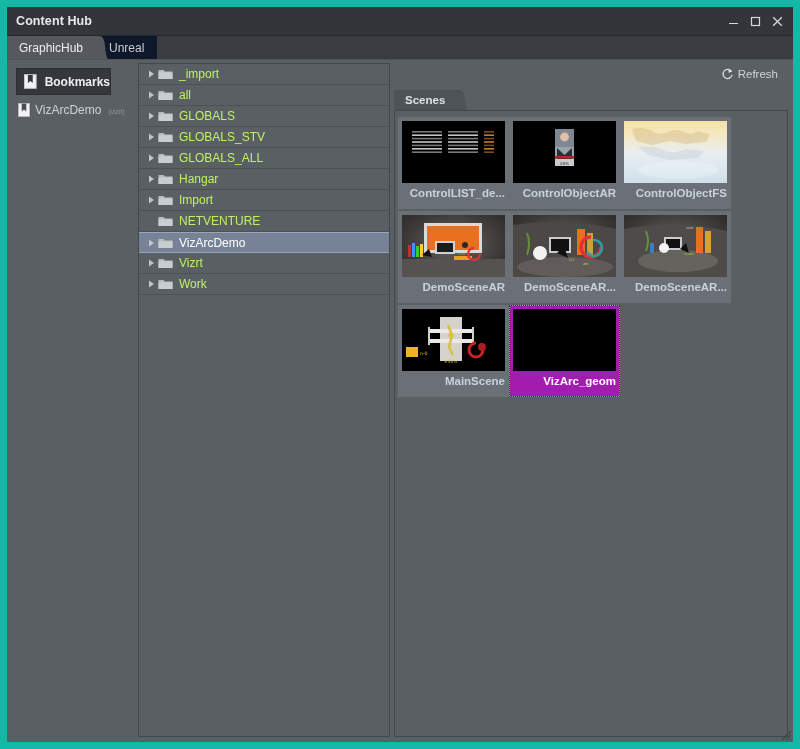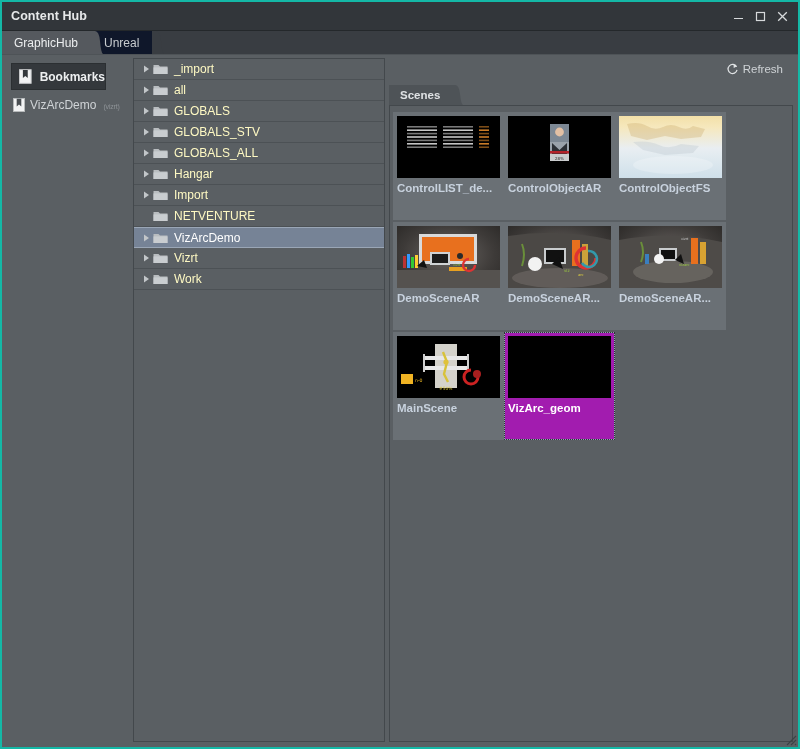--- a/index.html
+++ b/index.html
@@ -8,21 +8,21 @@
     width: 800px; height: 749px;
     overflow: hidden;
     font-family: "Liberation Sans", sans-serif;
     background: #2b2f33;
   }
 
   .window {
     position: relative;
     width: 800px; height: 749px;
     background: #5a5f63;
-    border: 2px solid #14b8a6;
+    border: 7px solid #14b8a6;
     display: flex;
     flex-direction: column;
   }
 
   
   .titlebar {
     height: 29px;
     background: #32363a;
     display: flex;
     align-items: center;
@@ -162,21 +162,21 @@
     overflow: hidden;
     background: #5a5f63;
   }
   .tree-row {
     height: 21px;
     display: flex;
     align-items: center;
     border-bottom: 1px solid #4c5155;
     padding-left: 5px;
     cursor: default;
-    color: #fef9c3;
+    color: #bef264;
     font-size: 12px;
   }
   .tree-row.selected {
     background: #768396;
     color: #ffffff;
     border: 1px solid #9aa6b6;
     border-left: none; border-right: none;
   }
   .tree-row .arrow {
     width: 14px; flex: 0 0 14px;
@@ -249,26 +249,26 @@
     padding: 6px 0 0 3px;
   }
   .thumb-grid {
     display: flex;
     flex-wrap: wrap;
     align-content: flex-start;
     gap: 0px;
   }
   .thumb {
     width: 111px;
-    height: 108px;
+    height: 92px;
     margin: 0 0 2px 0;
     padding: 3px 3px 0 3px;
     display: flex;
     flex-direction: column;
-    align-items: flex-start;
+    align-items: flex-end;
     cursor: default;
     border: 1px solid transparent;
     background: #6a7075;
   }
   .thumb .pic {
     width: 103px;
     height: 62px;
     background: #000;
     position: relative;
     overflow: hidden;

